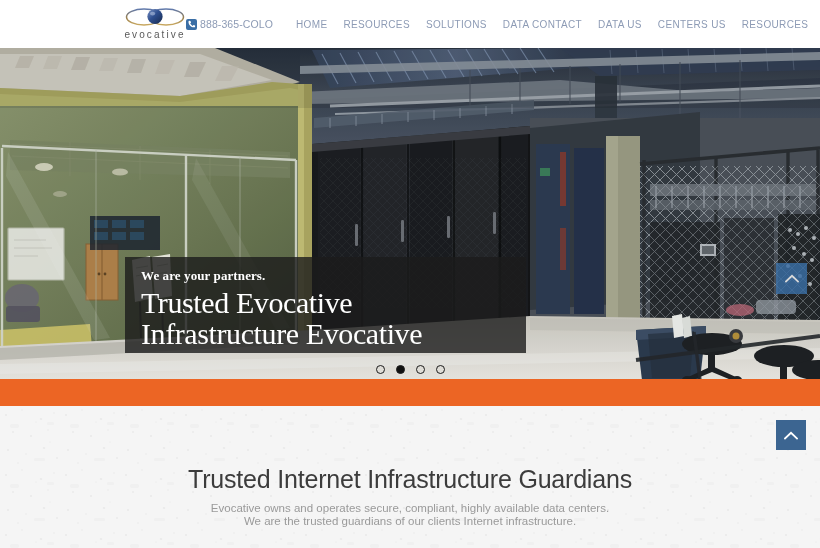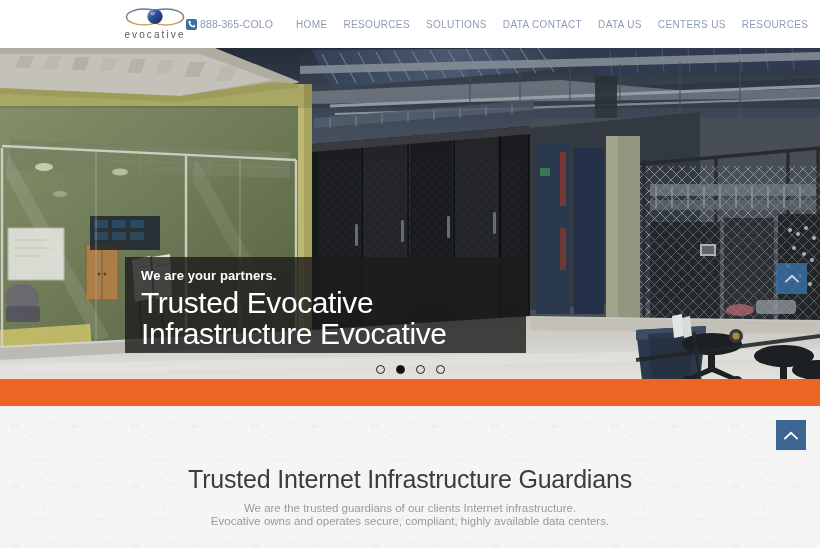--- a/index.html
+++ b/index.html
@@ -103,20 +103,21 @@
   }
 
   
   .hero {
     position: absolute;
     top: 48px; left: 0;
     width: 820px;
     height: 331px;
     overflow: hidden;
     background: #3a3a38;
+    font-family: Liberation Serif, serif;
   }
   .hero-photo {
     position: absolute;
     inset: 0;
     width: 820px;
     height: 331px;
   }
 
   .carousel-dots {
     position: absolute;
@@ -686,22 +687,22 @@
             <rect x="47" y="16" width="7" height="3" rx="1.5"></rect>
           </g>
         </pattern>
       </defs>
       <rect width="820" height="142" fill="url(#noise)"></rect>
     </svg>
 
     <div class="lower-inner">
       <h1 class="lower-title">Trusted Internet Infrastructure Guardians</h1>
       <p class="lower-sub">
+        <span class="ln">Evocative owns and operates secure, compliant, highly available data centers.</span>
         <span class="ln">We are the trusted guardians of our clients Internet infrastructure.</span>
-        <span class="ln">Evocative owns and operates secure, compliant, highly available data centers.</span>
       </p>
     </div>
   </div>
 
   <div class="scroll-btn page-btn">
     <svg class="chev" width="14" height="9" viewBox="0 0 14 9">
       <path d="M1 7.5 L7 1.8 L13 7.5" stroke="#ffffff" stroke-width="1.8" fill="none" stroke-linecap="square"></path>
     </svg>
   </div>
 

